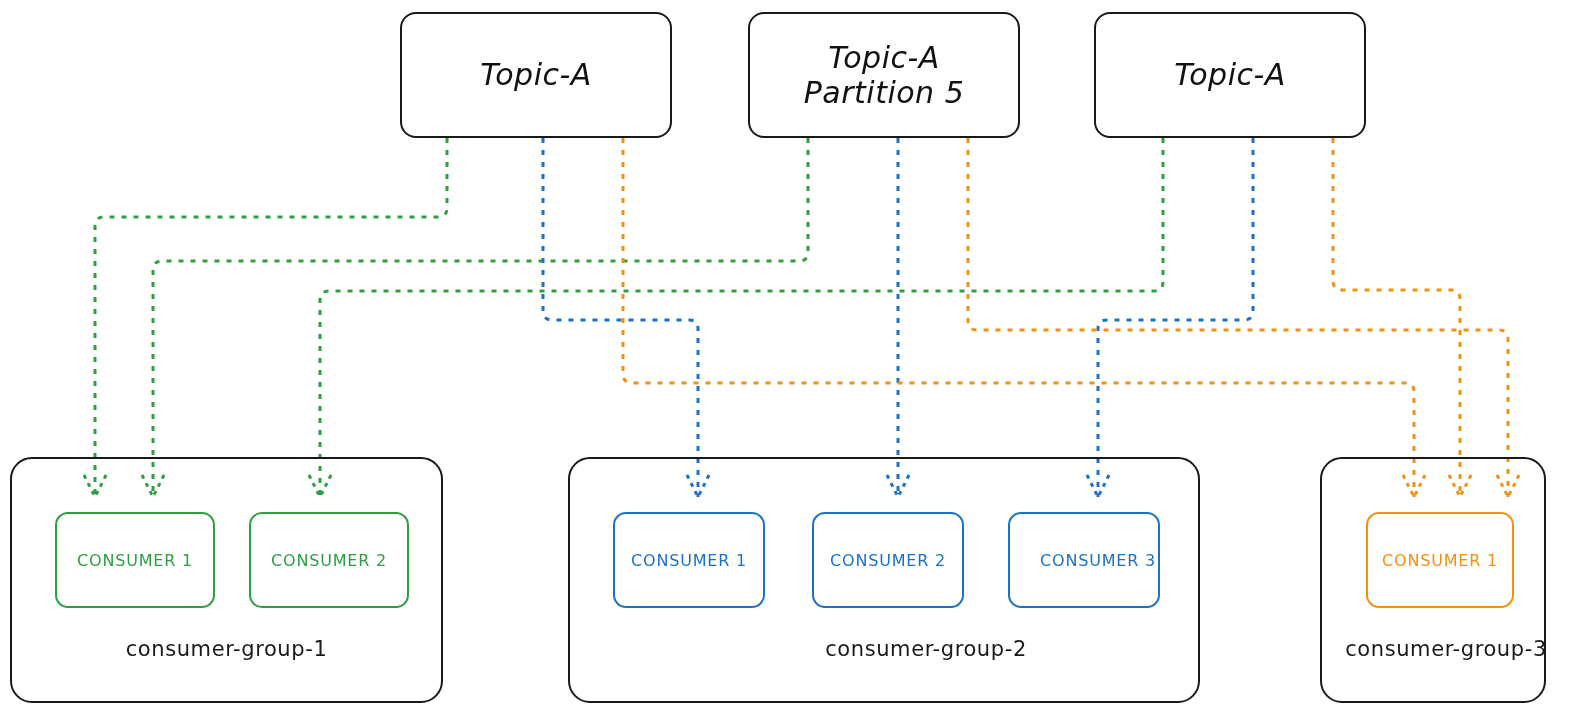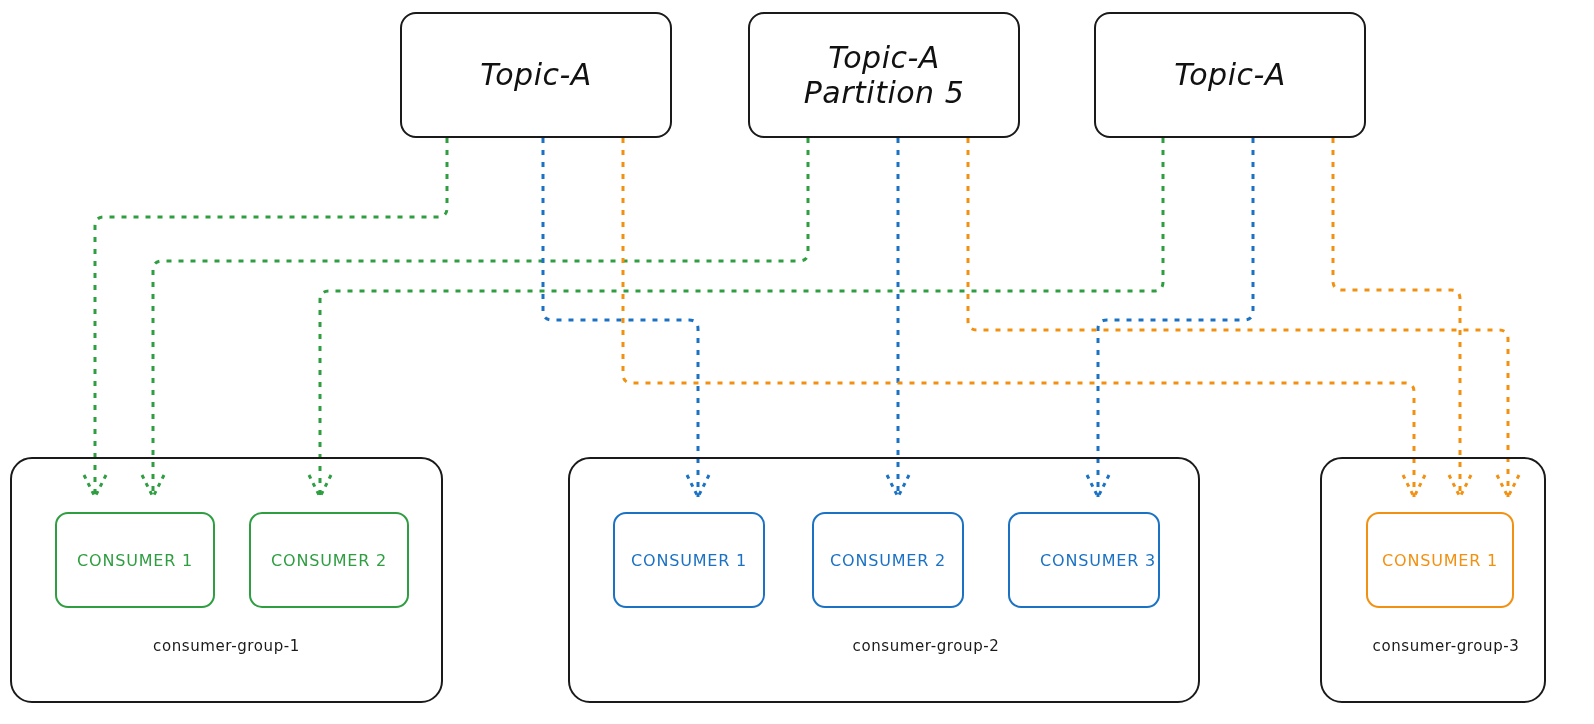--- a/index.html
+++ b/index.html
@@ -47,21 +47,21 @@
     white-space: nowrap;
   }
   .group-box {
     border: 2.5px solid #1a1a1a;
     border-radius: 22px;
     justify-content: flex-start;
     background: transparent;
   }
   .group-label {
     position: absolute;
-    font-size: 15px;
+    font-size: 21px;
     color: #1a1a1a;
     letter-spacing: 0.6px;
     white-space: nowrap;
     text-align: center;
   }
   .consumer-box {
     position: absolute;
     box-sizing: border-box;
     border-width: 2.5px;
     border-style: solid;

